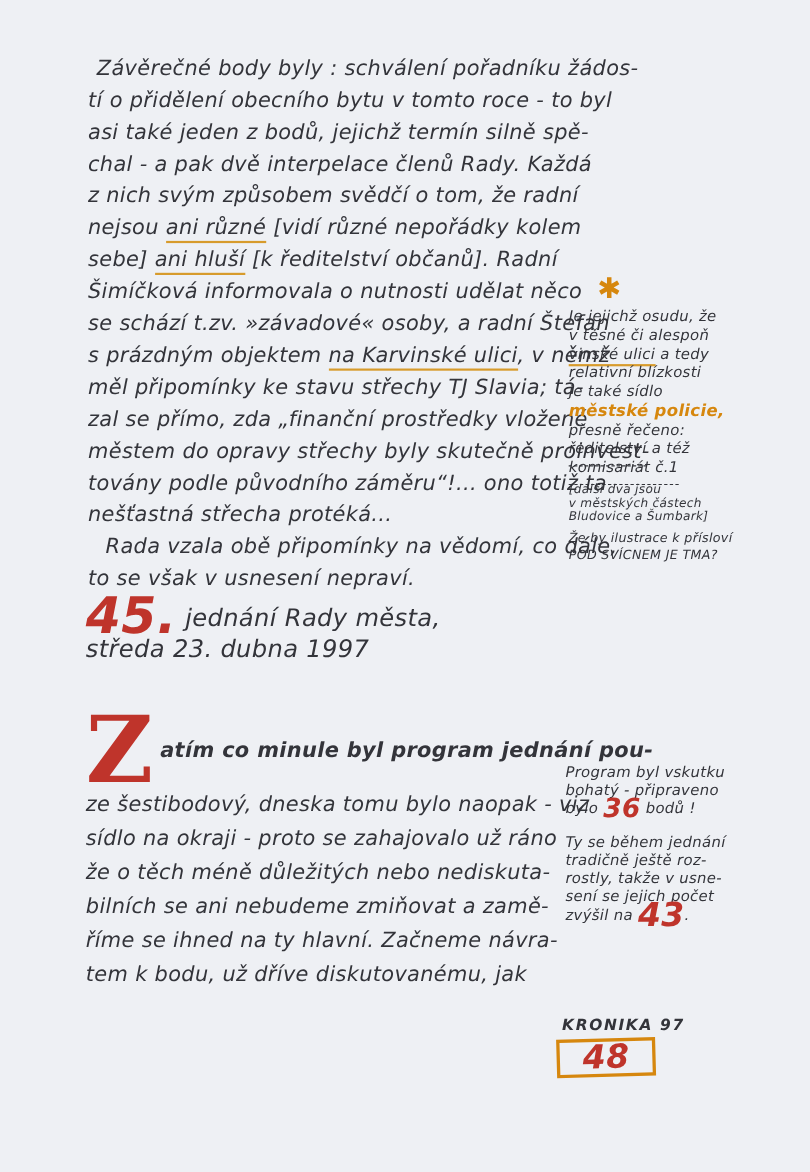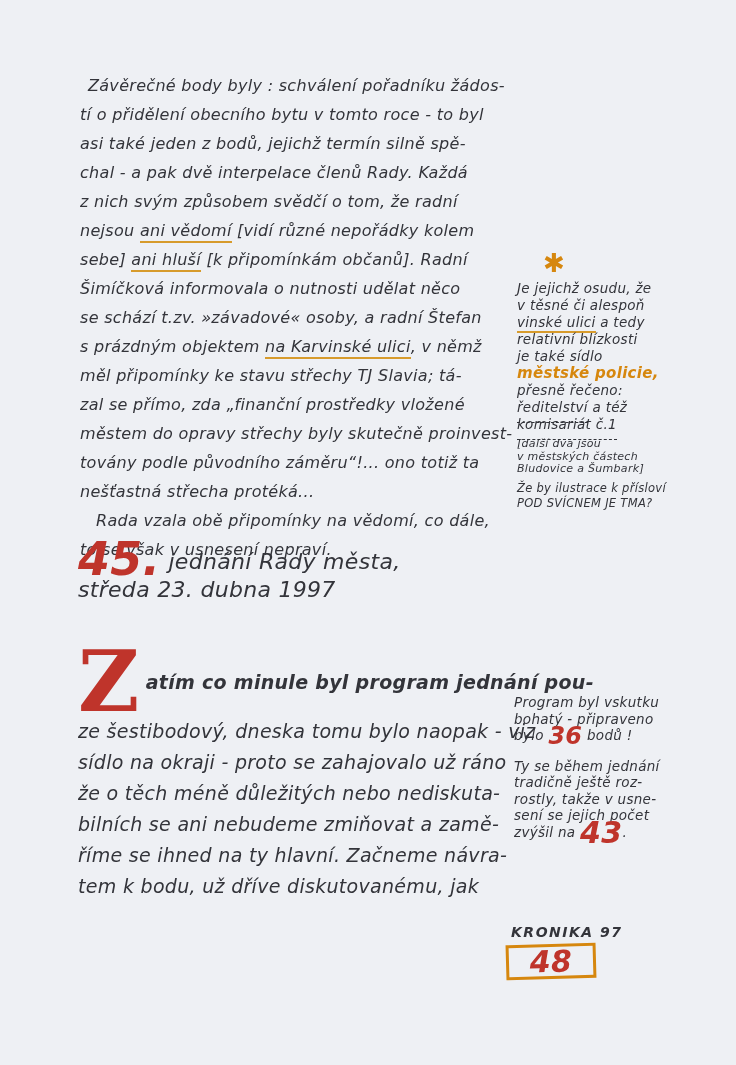--- a/index.html
+++ b/index.html
@@ -24,23 +24,23 @@
     background: var(--background);
   }
   .hand {
     font-style: italic;
     letter-spacing: 0.3px;
   }
   
   .para1 {
     position: absolute;
     left: 80px;
-    top: 71px;
+    top: 48px;
     width: 452px;
-    font-size: 16px;
+    font-size: 19px;
     line-height: 29px;
     white-space: nowrap;
   }
   .para1 .indent-sm { padding-left: 8px; }
   .para1 .indent-md { padding-left: 16px; }
   .u-orange {
     border-bottom: 2px solid var(--underline);
     padding-bottom: 1px;
   }
   
@@ -177,22 +177,22 @@
 <body>
 
 <div class="page">
 
   <div class="para1 hand">
     <div class="indent-sm"><span>Závěrečné body byly : schválení pořadníku žádos-</span></div>
     <div><span>tí o přidělení obecního bytu v tomto roce - to byl</span></div>
     <div><span>asi také jeden z bodů, jejichž termín silně spě-</span></div>
     <div><span>chal - a pak dvě interpelace členů Rady. Každá</span></div>
     <div><span>z nich svým způsobem svědčí o tom, že radní</span></div>
-    <div><span>nejsou </span><span class="u-orange">ani vědomí</span><span> [vidí různé nepořádky kolem</span></div>
-    <div><span>sebe] </span><span class="u-orange">ani hluší</span><span> [k připomínkám občanů]. Radní</span></div>
+    <div><span>nejsou </span><span class="u-orange">ani různé</span><span> [vidí různé nepořádky kolem</span></div>
+    <div><span>sebe] </span><span class="u-orange">ani hluší</span><span> [k ředitelství občanů]. Radní</span></div>
     <div><span>Šimíčková informovala o nutnosti udělat něco</span></div>
     <div><span>se schází t.zv. »závadové« osoby, a radní Štefan</span></div>
     <div><span>s prázdným objektem </span><span class="u-orange">na Karvinské ulici</span><span>, v němž</span></div>
     <div><span>měl připomínky ke stavu střechy TJ Slavia; tá-</span></div>
     <div><span>zal se přímo, zda „finanční prostředky vložené</span></div>
     <div><span>městem do opravy střechy byly skutečně proinvest-</span></div>
     <div><span>továny podle původního záměru“!... ono totiž ta</span></div>
     <div><span>nešťastná střecha protéká...</span></div>
     <div class="indent-md"><span>Rada vzala obě připomínky na vědomí, co dále,</span></div>
     <div><span>to se však v usnesení nepraví.</span></div>

